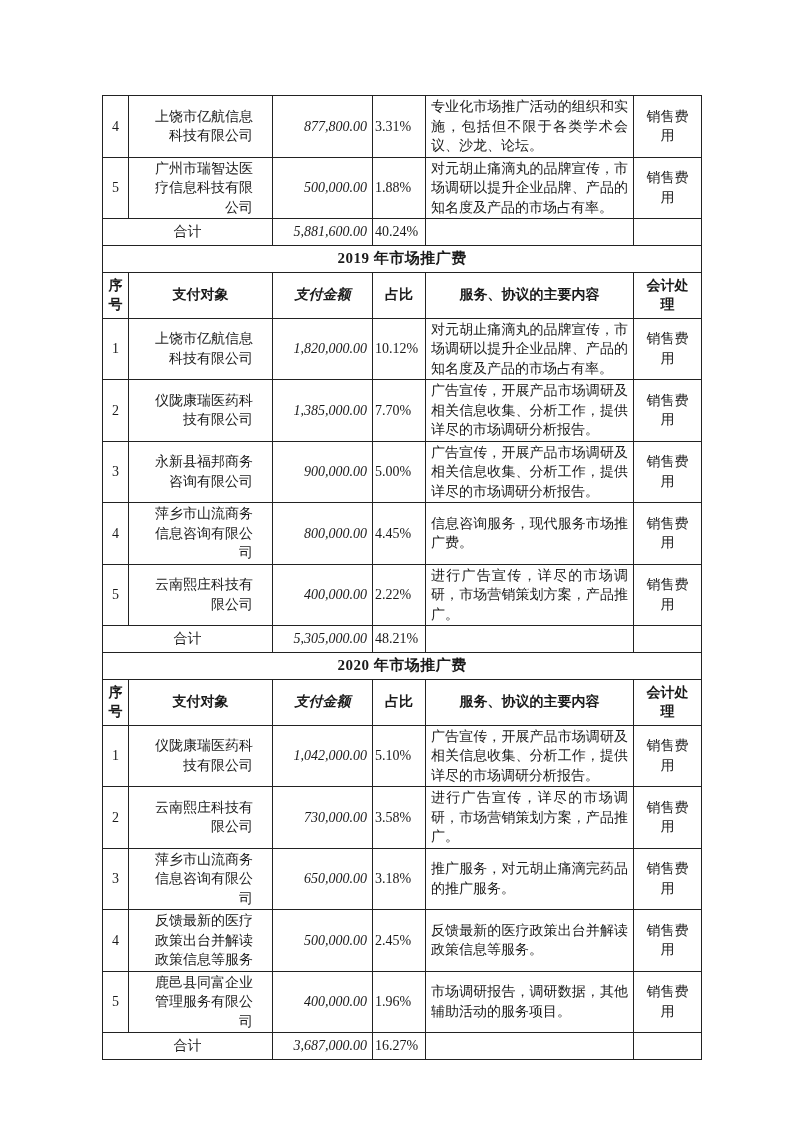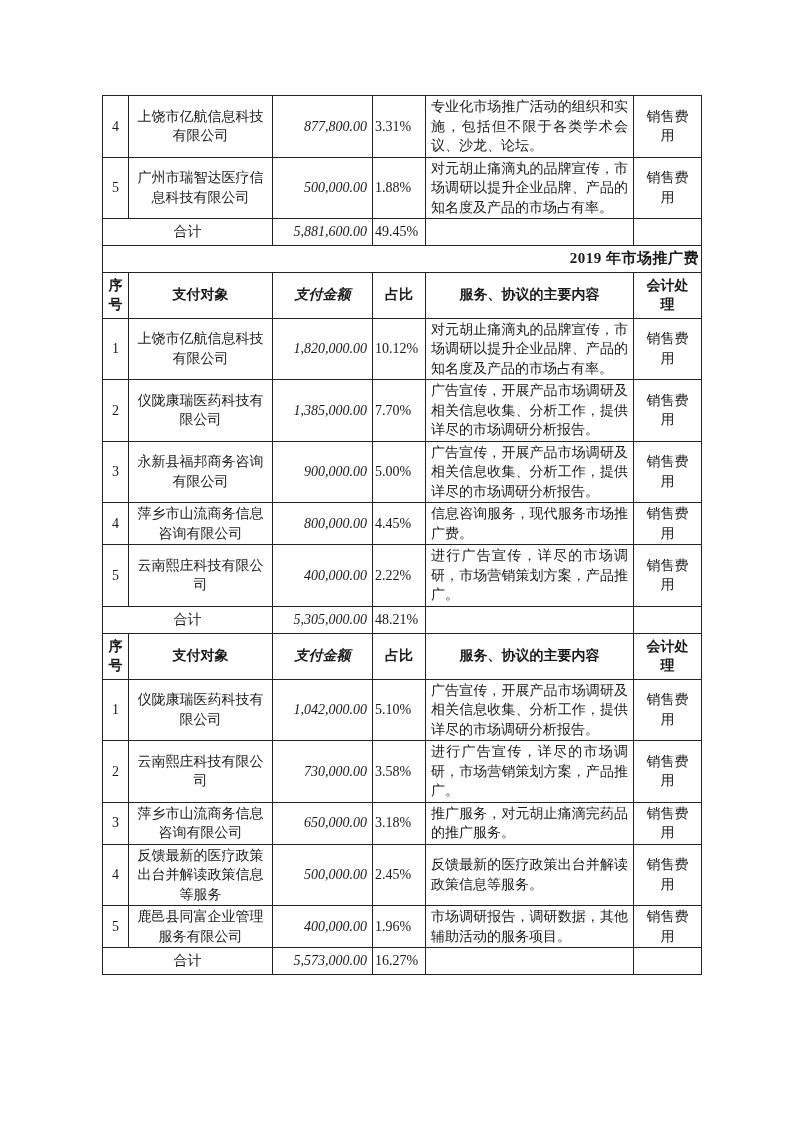--- a/index.html
+++ b/index.html
@@ -13,27 +13,27 @@
     border-collapse:collapse;table-layout:fixed;
     font-family:"Liberation Serif","DejaVu Serif",serif;
   }
   .doc-table td,.doc-table th{
     border:1px solid #222222;
     font-size:14px;line-height:19.5px;
     vertical-align:middle;font-weight:normal;
     word-break:break-all;
   }
   .c-no{text-align:center;padding:1px 2px;}
-  .c-payee{text-align:center;padding:1px 5px;}
+  .c-payee{text-align:right;padding:1px 19px;}
   .c-amount{text-align:right;padding:1px 5px;white-space:nowrap;font-style:italic;}
   .c-ratio{text-align:left;padding:1px 2px;white-space:nowrap;}
   .c-content{text-align:justify;padding:1px 5px;}
   .c-acct{text-align:center;padding:1px 7px;}
   tr.title-row td{
-    font-weight:bold;text-align:right;font-size:15px;
+    font-weight:bold;text-align:center;font-size:15px;
     padding:3px 2px;letter-spacing:0.5px;
   }
   tr.header-row th{
     font-weight:bold;text-align:center;padding:3px 2px;
   }
   tr.header-row th.c-acct{padding:3px 7px;}
   tr.total-row td{height:24px;}
 </style>
 </head>
 <body>
@@ -60,21 +60,21 @@
         <td class="c-no">5</td>
         <td class="c-payee">广州市瑞智达医疗信息科技有限公司</td>
         <td class="c-amount">500,000.00</td>
         <td class="c-ratio">1.88%</td>
         <td class="c-content">对元胡止痛滴丸的品牌宣传，市场调研以提升企业品牌、产品的知名度及产品的市场占有率。</td>
         <td class="c-acct">销售费用</td>
       </tr>
       <tr class="total-row">
         <td class="c-no" colspan="2">合计</td>
         <td class="c-amount">5,881,600.00</td>
-        <td class="c-ratio">49.45%</td>
+        <td class="c-ratio">40.24%</td>
         <td class="c-content"></td>
         <td class="c-acct"></td>
       </tr>
       <tr class="title-row">
         <td class="" colspan="6">2019 年市场推广费</td>
       </tr>
       <tr class="header-row">
         <th class="c-no">序号</th>
         <th class="c-payee">支付对象</th>
         <th class="c-amount">支付金额</th>
@@ -122,20 +122,23 @@
         <td class="c-content">进行广告宣传，详尽的市场调研，市场营销策划方案，产品推广。</td>
         <td class="c-acct">销售费用</td>
       </tr>
       <tr class="total-row">
         <td class="c-no" colspan="2">合计</td>
         <td class="c-amount">5,305,000.00</td>
         <td class="c-ratio">48.21%</td>
         <td class="c-content"></td>
         <td class="c-acct"></td>
       </tr>
+      <tr class="title-row">
+        <td class="" colspan="6">2020 年市场推广费</td>
+      </tr>
       <tr class="header-row">
         <th class="c-no">序号</th>
         <th class="c-payee">支付对象</th>
         <th class="c-amount">支付金额</th>
         <th class="c-ratio">占比</th>
         <th class="c-content">服务、协议的主要内容</th>
         <th class="c-acct">会计处理</th>
       </tr>
       <tr>
         <td class="c-no">1</td>
@@ -172,19 +175,19 @@
       <tr>
         <td class="c-no">5</td>
         <td class="c-payee">鹿邑县同富企业管理服务有限公司</td>
         <td class="c-amount">400,000.00</td>
         <td class="c-ratio">1.96%</td>
         <td class="c-content">市场调研报告，调研数据，其他辅助活动的服务项目。</td>
         <td class="c-acct">销售费用</td>
       </tr>
       <tr class="total-row">
         <td class="c-no" colspan="2">合计</td>
-        <td class="c-amount">5,573,000.00</td>
+        <td class="c-amount">3,687,000.00</td>
         <td class="c-ratio">16.27%</td>
         <td class="c-content"></td>
         <td class="c-acct"></td>
       </tr>
     </tbody>
 </table>
 
 </body></html>

